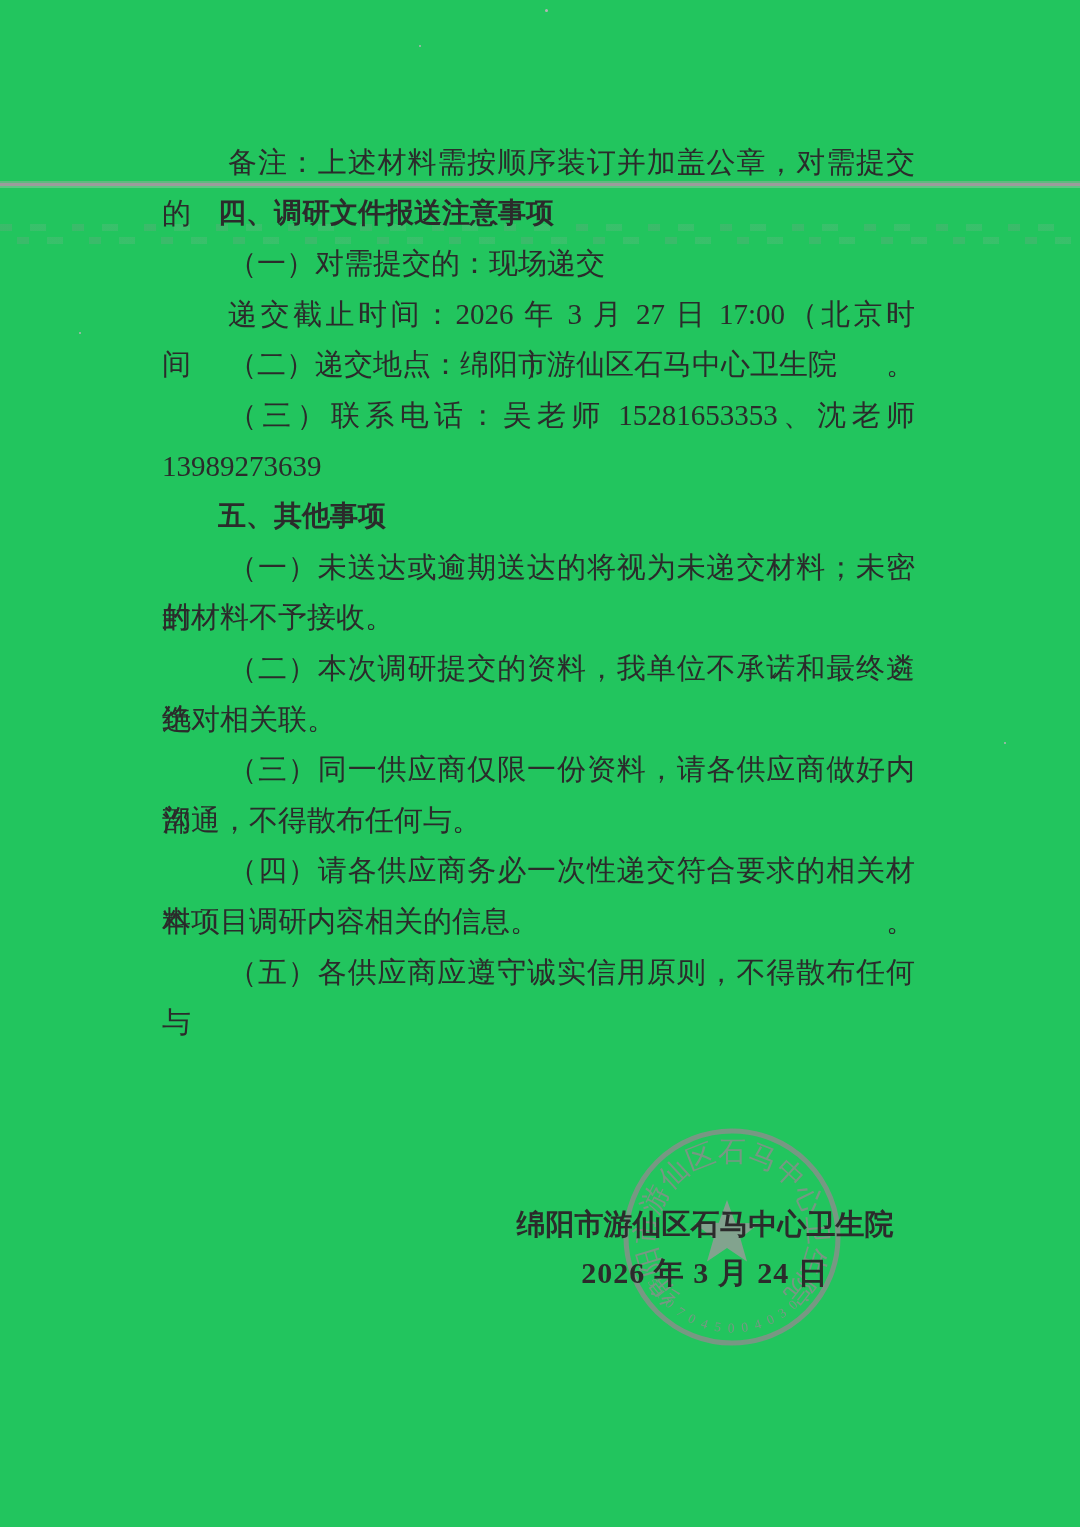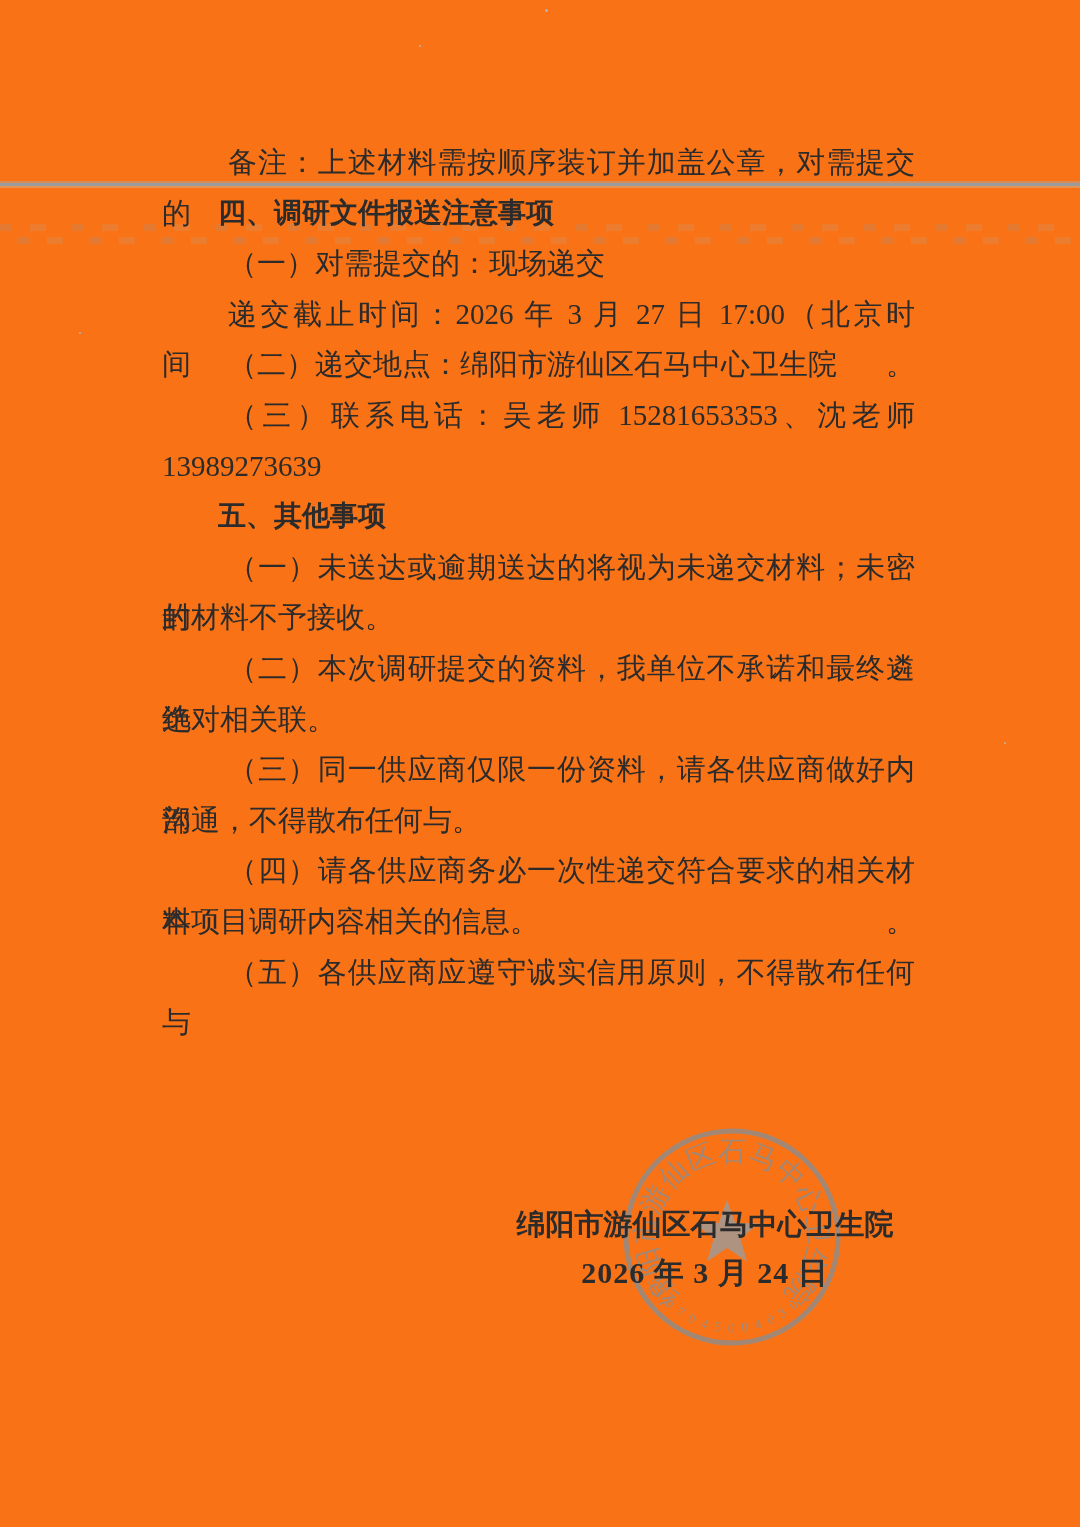--- a/index.html
+++ b/index.html
@@ -1,19 +1,19 @@
 <!DOCTYPE html>
 <html><head>
 <meta charset="utf-8">
 <style>
   html,body{margin:0;padding:0;}
   .page{
     position:relative;
     width:1080px;height:1527px;
-    background:#f97316;
+    background:#22c55e;
     font-family:"Liberation Serif","DejaVu Serif",serif;
     color:#2b2b2b;
     overflow:hidden;
   }
   
   .artifact-line{
     position:absolute;left:0;top:183px;width:1080px;height:3px;
     background:#9c9c9c;
     box-shadow:0 -2px 0 rgba(170,170,170,.45), 0 2px 0 rgba(200,200,200,.35);
   }

